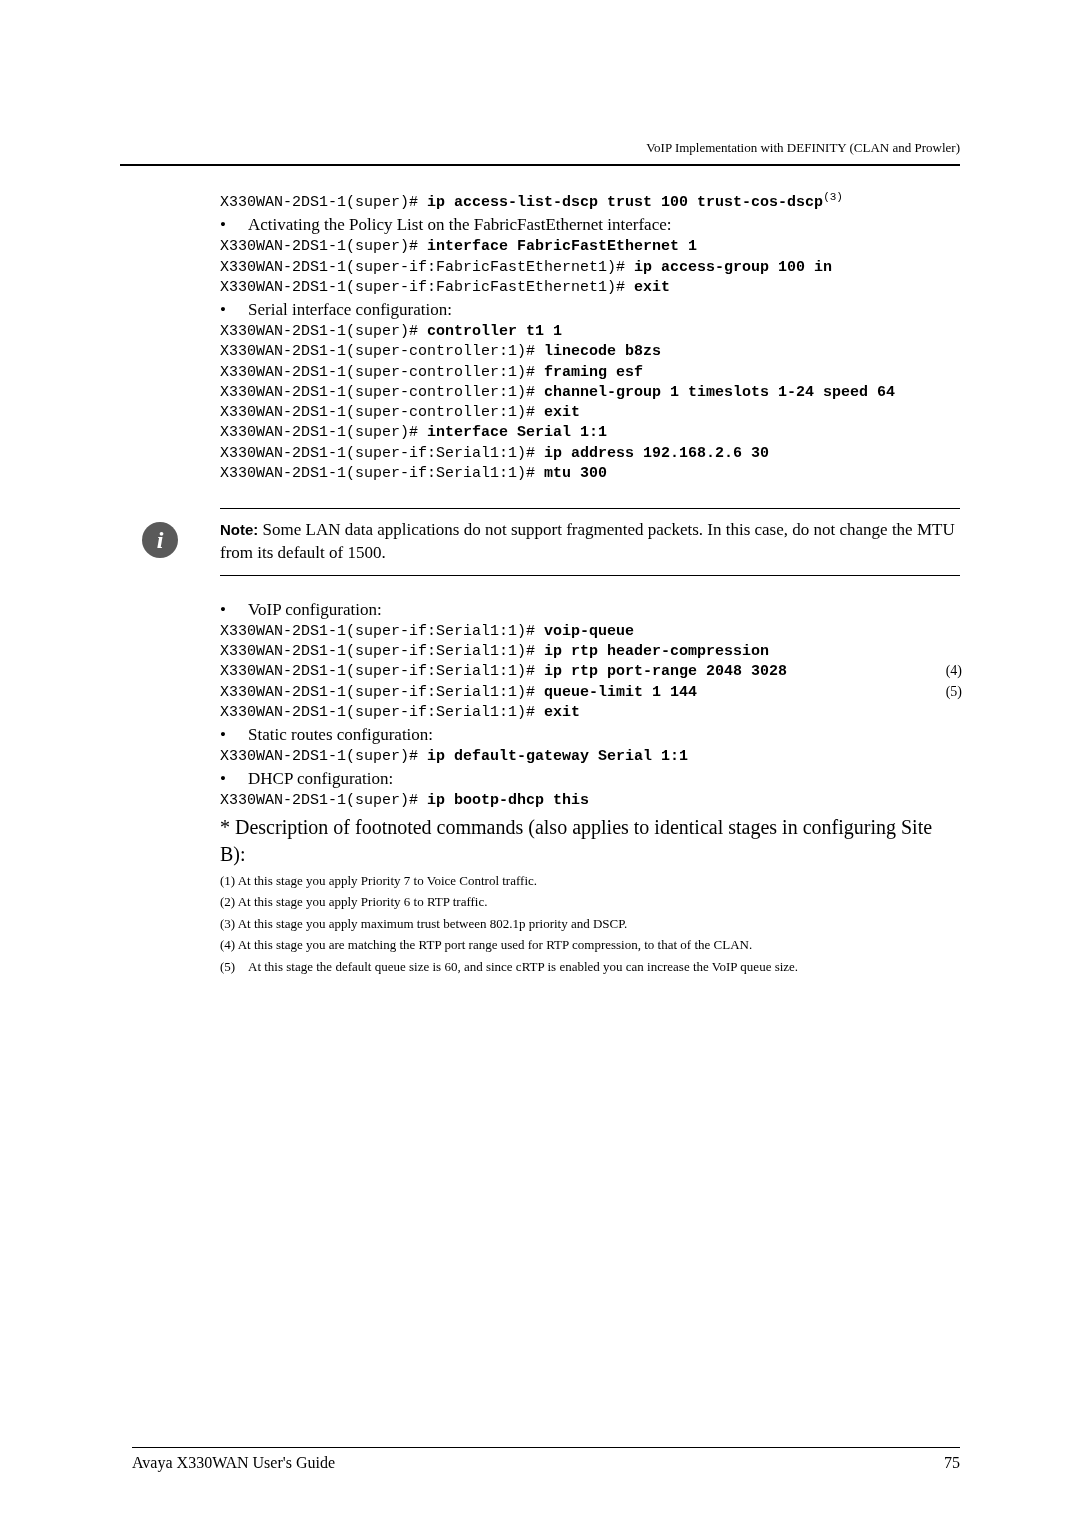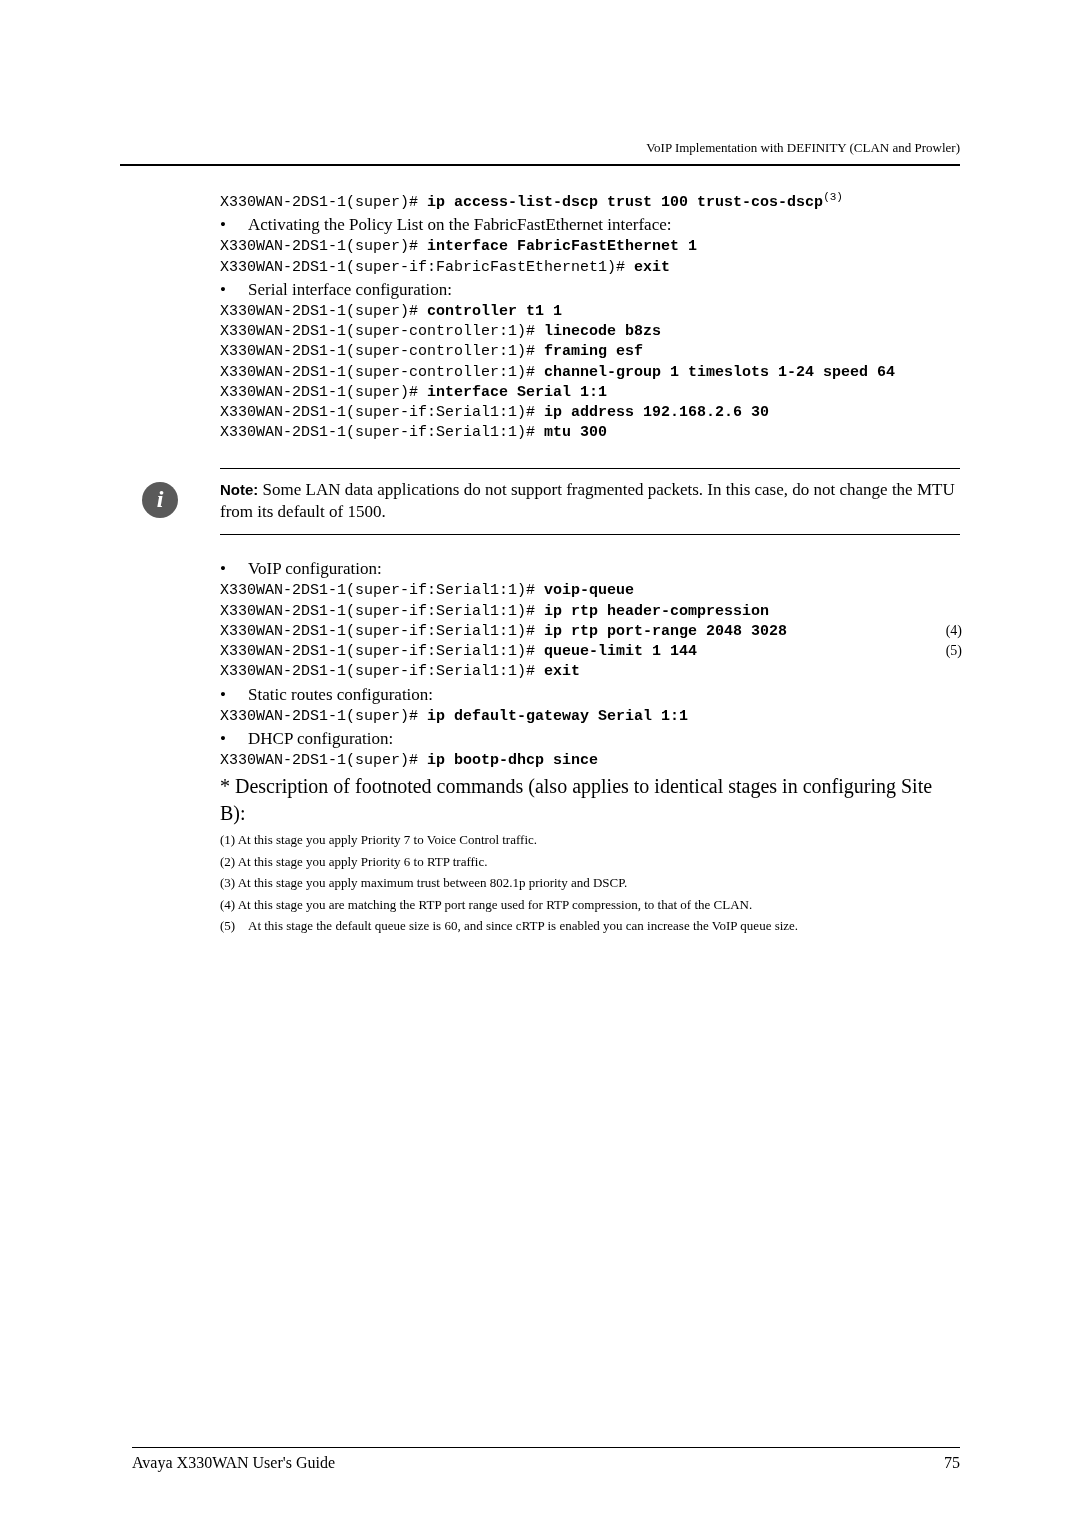--- a/index.html
+++ b/index.html
@@ -141,31 +141,33 @@
 <div class="content">
 
   <div class="mono"><span>X330WAN-2DS1-1(super)# </span><span class="bold">ip access-list-dscp trust 100 trust-cos-dscp</span><span class="sup">(3)</span></div>
 
   <div class="bullet-line">
       <span class="bullet-dot">•</span>
       <span class="bullet-text">Activating the Policy List on the FabricFastEthernet interface:</span>
     </div>
 
   <div class="mono"><span>X330WAN-2DS1-1(super)# </span><span class="bold">interface FabricFastEthernet 1</span></div>
+  <div class="mono"><span>X330WAN-2DS1-1(super-if:FabricFastEthernet1)# </span><span class="bold">ip access-group 100 in</span></div>
   <div class="mono"><span>X330WAN-2DS1-1(super-if:FabricFastEthernet1)# </span><span class="bold">exit</span></div>
 
   <div class="bullet-line">
       <span class="bullet-dot">•</span>
       <span class="bullet-text">Serial interface configuration:</span>
     </div>
 
   <div class="mono"><span>X330WAN-2DS1-1(super)# </span><span class="bold">controller t1 1</span></div>
   <div class="mono"><span>X330WAN-2DS1-1(super-controller:1)# </span><span class="bold">linecode b8zs</span></div>
   <div class="mono"><span>X330WAN-2DS1-1(super-controller:1)# </span><span class="bold">framing esf</span></div>
   <div class="mono"><span>X330WAN-2DS1-1(super-controller:1)# </span><span class="bold">channel-group 1 timeslots 1-24 speed 64</span></div>
+  <div class="mono"><span>X330WAN-2DS1-1(super-controller:1)# </span><span class="bold">exit</span></div>
   <div class="mono"><span>X330WAN-2DS1-1(super)# </span><span class="bold">interface Serial 1:1</span></div>
   <div class="mono"><span>X330WAN-2DS1-1(super-if:Serial1:1)# </span><span class="bold">ip address 192.168.2.6 30</span></div>
   <div class="mono"><span>X330WAN-2DS1-1(super-if:Serial1:1)# </span><span class="bold">mtu 300</span></div>
 
   <div class="note-block">
     <hr class="note-rule">
     <div class="info-icon-wrap">
       <div class="info-icon">
           <span>i</span>
         </div>
@@ -190,21 +192,21 @@
   <div class="bullet-line">
       <span class="bullet-dot">•</span>
       <span class="bullet-text">Static routes configuration:</span>
     </div>
   <div class="mono"><span>X330WAN-2DS1-1(super)# </span><span class="bold">ip default-gateway Serial 1:1</span></div>
 
   <div class="bullet-line">
       <span class="bullet-dot">•</span>
       <span class="bullet-text">DHCP configuration:</span>
     </div>
-  <div class="mono"><span>X330WAN-2DS1-1(super)# </span><span class="bold">ip bootp-dhcp since</span></div>
+  <div class="mono"><span>X330WAN-2DS1-1(super)# </span><span class="bold">ip bootp-dhcp this</span></div>
 
   <div class="body-para">* Description of footnoted commands (also applies to identical stages in configuring Site B):</div>
 
   <div class="footnote-list">
     <div class="fn">(1) At this stage you apply Priority 7 to Voice Control traffic.</div>
     <div class="fn">(2) At this stage you apply Priority 6 to RTP traffic.</div>
     <div class="fn">(3) At this stage you apply maximum trust between 802.1p priority and DSCP.</div>
     <div class="fn">(4) At this stage you are matching the RTP port range used for RTP compression, to that of the CLAN.</div>
     <div class="fn fn5">
       <div class="fn5-num">(5)</div>

